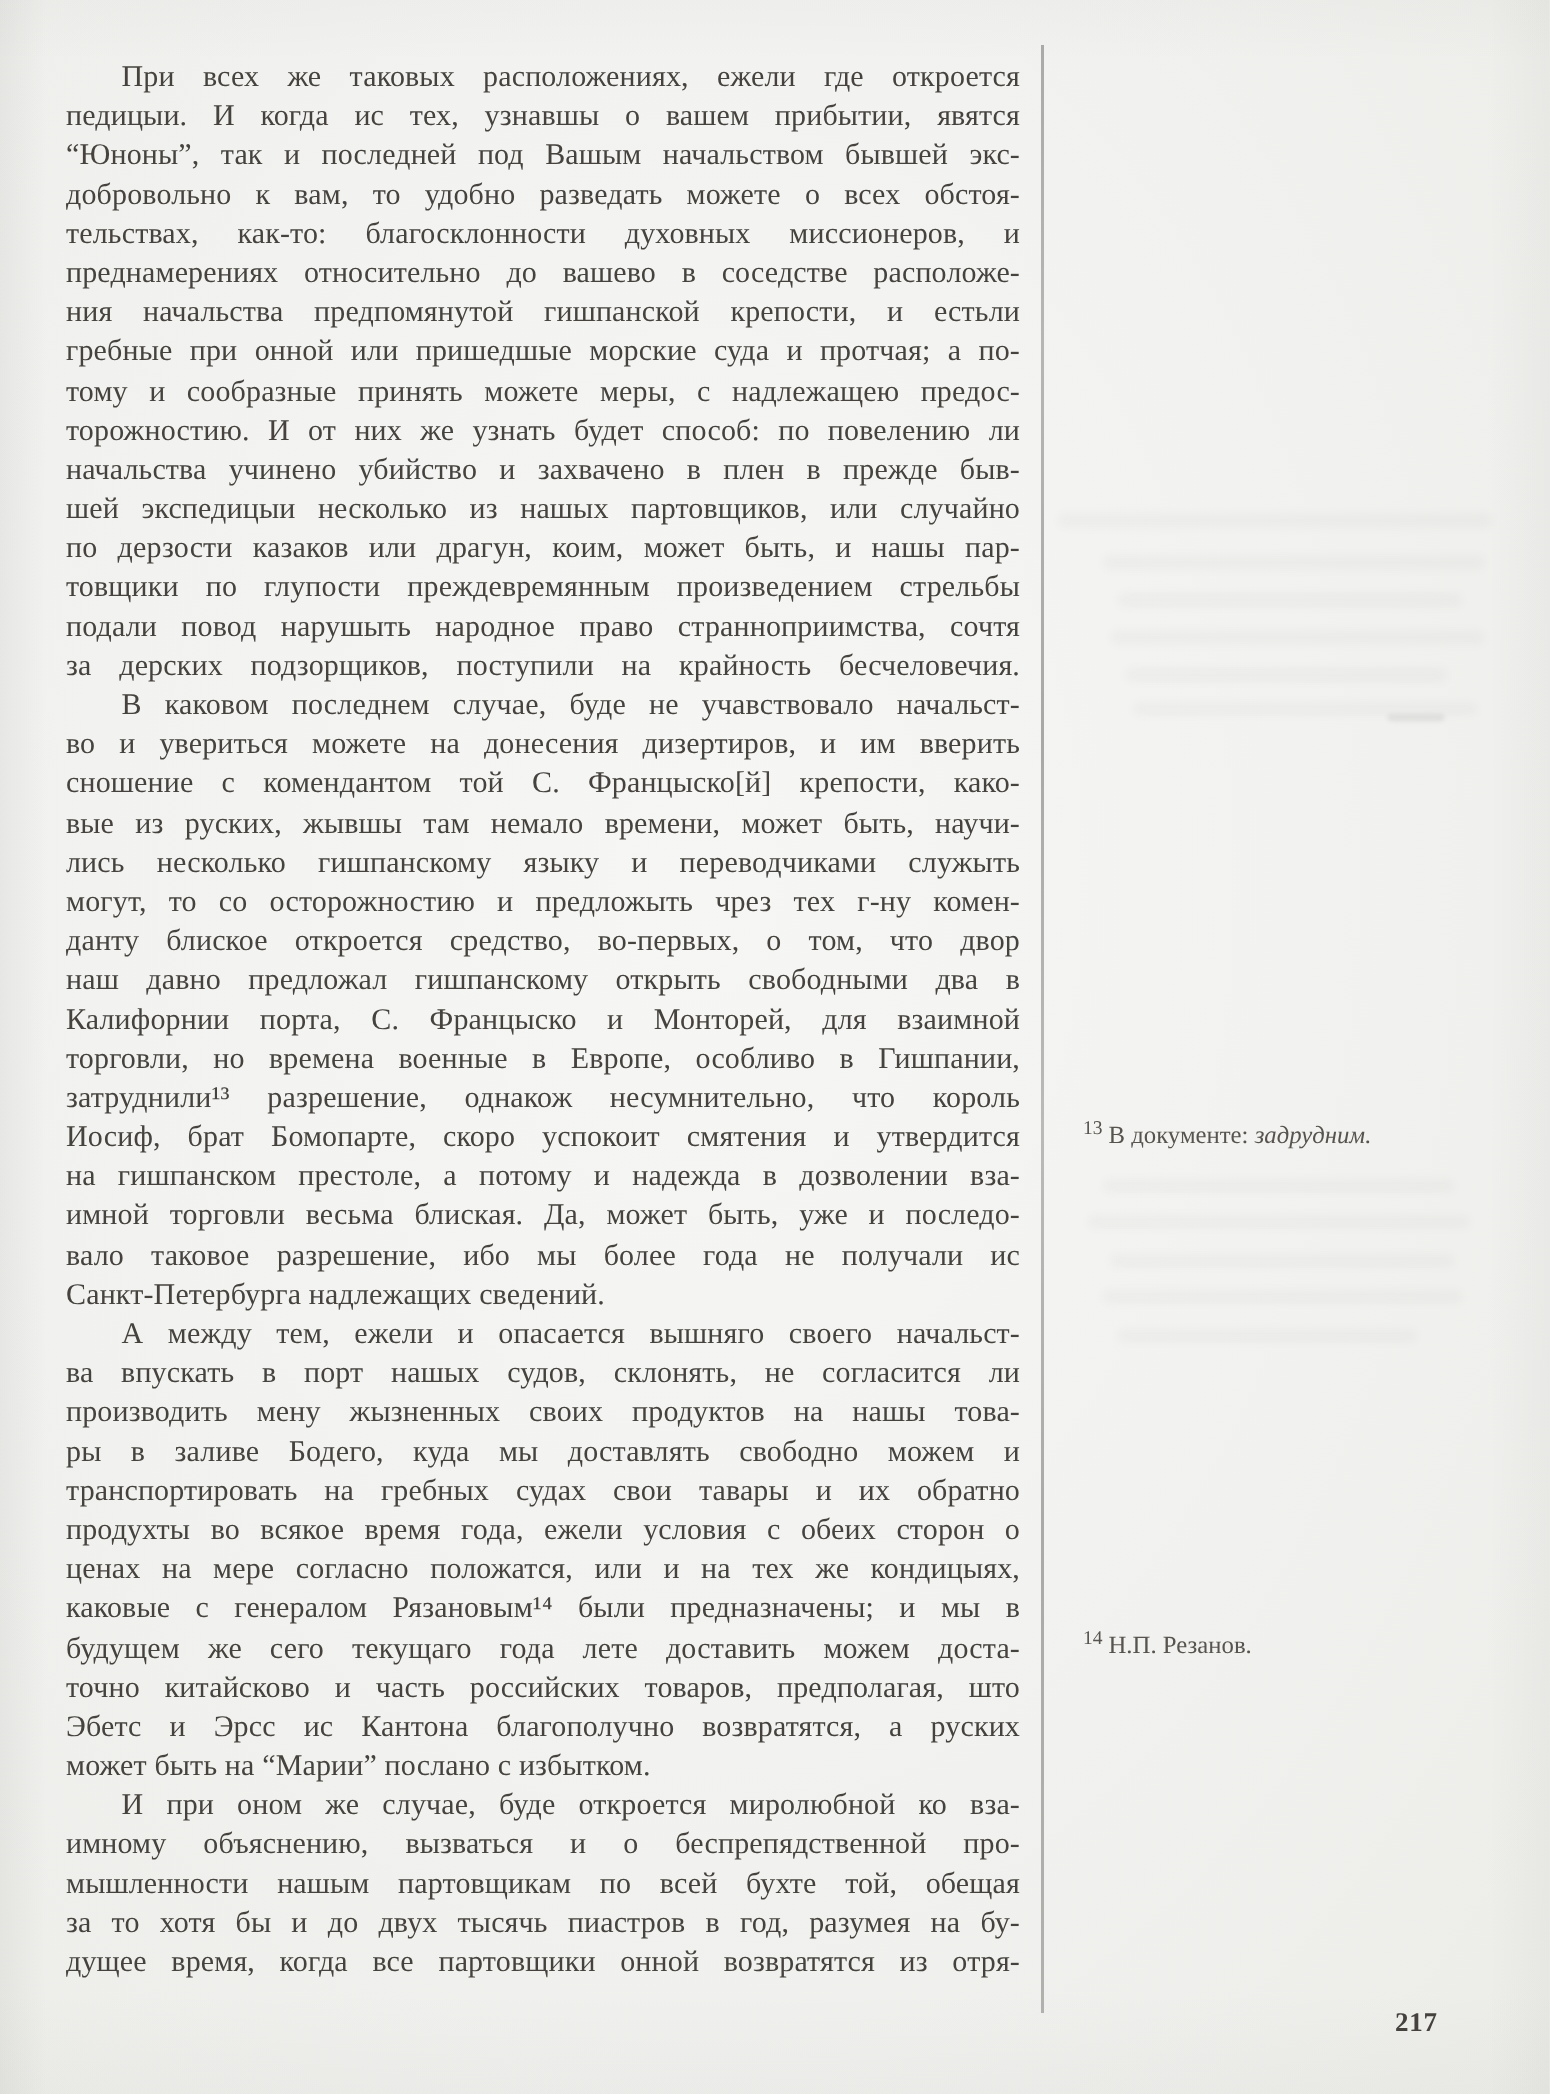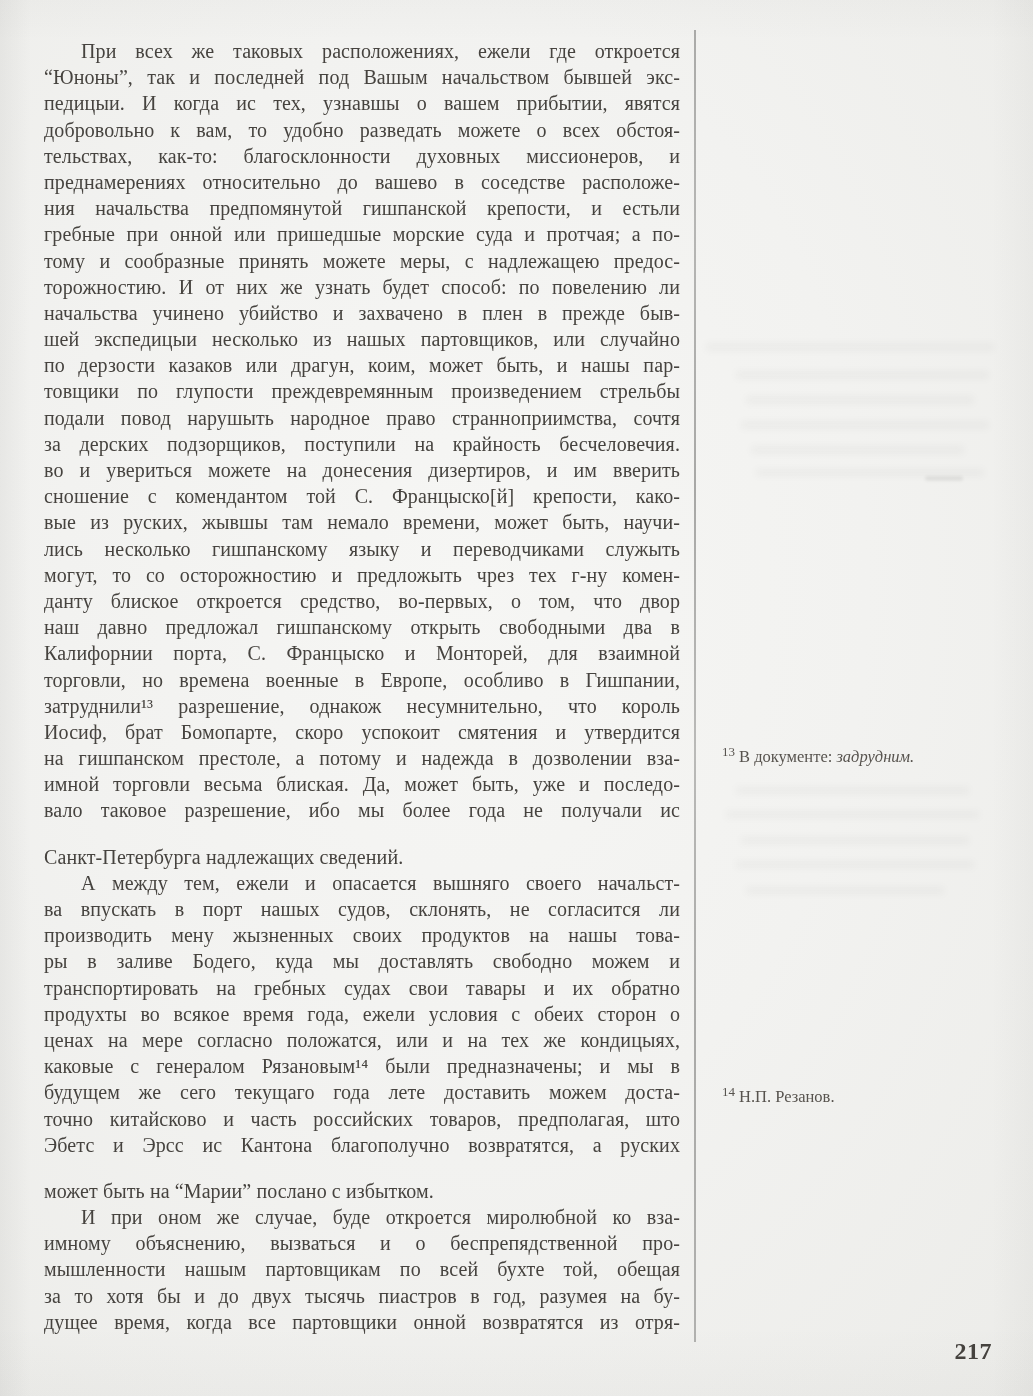--- a/index.html
+++ b/index.html
@@ -33,21 +33,21 @@
     color: #46433f;
     letter-spacing: 0.1px;
   }
   .paragraph { margin: 0; }
   .line {
     height: 26.2px;
     text-align: justify;
     text-align-last: justify;
   }
   .line.indent { padding-left: 37px; }
-  .line.last-left { text-align-last: left; margin-top: 20px; }
+  .line.last-left { text-align-last: left; }
   .vrule {
     position: absolute;
     left: 694px; top: 30px;
     width: 1.6px; height: 1312px;
     opacity: 0.72;
     background: linear-gradient(180deg,
       #8e8e8c 0%, #9e9e9c 15%, #8a8a88 35%,
       #a3a3a1 55%, #8d8d8b 75%, #989896 100%);
   }
   .margin-note {
@@ -59,22 +59,22 @@
   }
   .fn-marker {
     font-size: 13px;
     line-height: 0;
     margin-right: 4px;
   }
   .margin-note i { font-style: italic; }
   .page-number {
     position: absolute;
     top: 1338px; left: 930px; width: 62px;
-    text-align: right;
-    font-size: 24px;
+    text-align: left;
+    font-size: 18px;
     font-weight: bold;
     color: #45423e;
     letter-spacing: 0.5px;
   }
   .smudge {
     position: absolute;
     background: #6f6f6d;
     opacity: 0.045;
     filter: blur(3px);
     border-radius: 5px;
@@ -85,37 +85,38 @@
   }
 </style>
 </head>
 <body>
 
 <div class="page">
 
   <div class="text-column" id="text-column">
       <div class="paragraph">
         <div class="line indent">При всех же таковых расположениях, ежели где откроется</div>
+        <div class="line">педицыи. И когда ис тех, узнавшы о вашем прибытии, явятся</div>
         <div class="line">“Юноны”, так и последней под Вашым начальством бывшей экс-</div>
-        <div class="line">педицыи. И когда ис тех, узнавшы о вашем прибытии, явятся</div>
         <div class="line">добровольно к вам, то удобно разведать можете о всех обстоя-</div>
         <div class="line">тельствах, как-то: благосклонности духовных миссионеров, и</div>
         <div class="line">преднамерениях относительно до вашево в соседстве расположе-</div>
         <div class="line">ния начальства предпомянутой гишпанской крепости, и естьли</div>
         <div class="line">гребные при онной или пришедшые морские суда и протчая; а по-</div>
         <div class="line">тому и сообразные принять можете меры, с надлежащею предос-</div>
         <div class="line">торожностию. И от них же узнать будет способ: по повелению ли</div>
         <div class="line">начальства учинено убийство и захвачено в плен в прежде быв-</div>
         <div class="line">шей экспедицыи несколько из нашых партовщиков, или случайно</div>
         <div class="line">по дерзости казаков или драгун, коим, может быть, и нашы пар-</div>
         <div class="line">товщики по глупости преждевремянным произведением стрельбы</div>
         <div class="line">подали повод нарушыть народное право странноприимства, сочтя</div>
         <div class="line">за дерских подзорщиков, поступили на крайность бесчеловечия.</div>
       </div>
       <div class="paragraph">
+        <div class="line indent">В каковом последнем случае, буде не учавствовало начальст-</div>
         <div class="line">во и увериться можете на донесения дизертиров, и им вверить</div>
         <div class="line">сношение с комендантом той С. Францыско[й] крепости, како-</div>
         <div class="line">вые из руских, жывшы там немало времени, может быть, научи-</div>
         <div class="line">лись несколько гишпанскому языку и переводчиками служыть</div>
         <div class="line">могут, то со осторожностию и предложыть чрез тех г-ну комен-</div>
         <div class="line">данту блиское откроется средство, во-первых, о том, что двор</div>
         <div class="line">наш давно предложал гишпанскому открыть свободными два в</div>
         <div class="line">Калифорнии порта, С. Францыско и Монторей, для взаимной</div>
         <div class="line">торговли, но времена военные в Европе, особливо в Гишпании,</div>
         <div class="line">затруднили¹³ разрешение, однакож несумнительно, что король</div>

